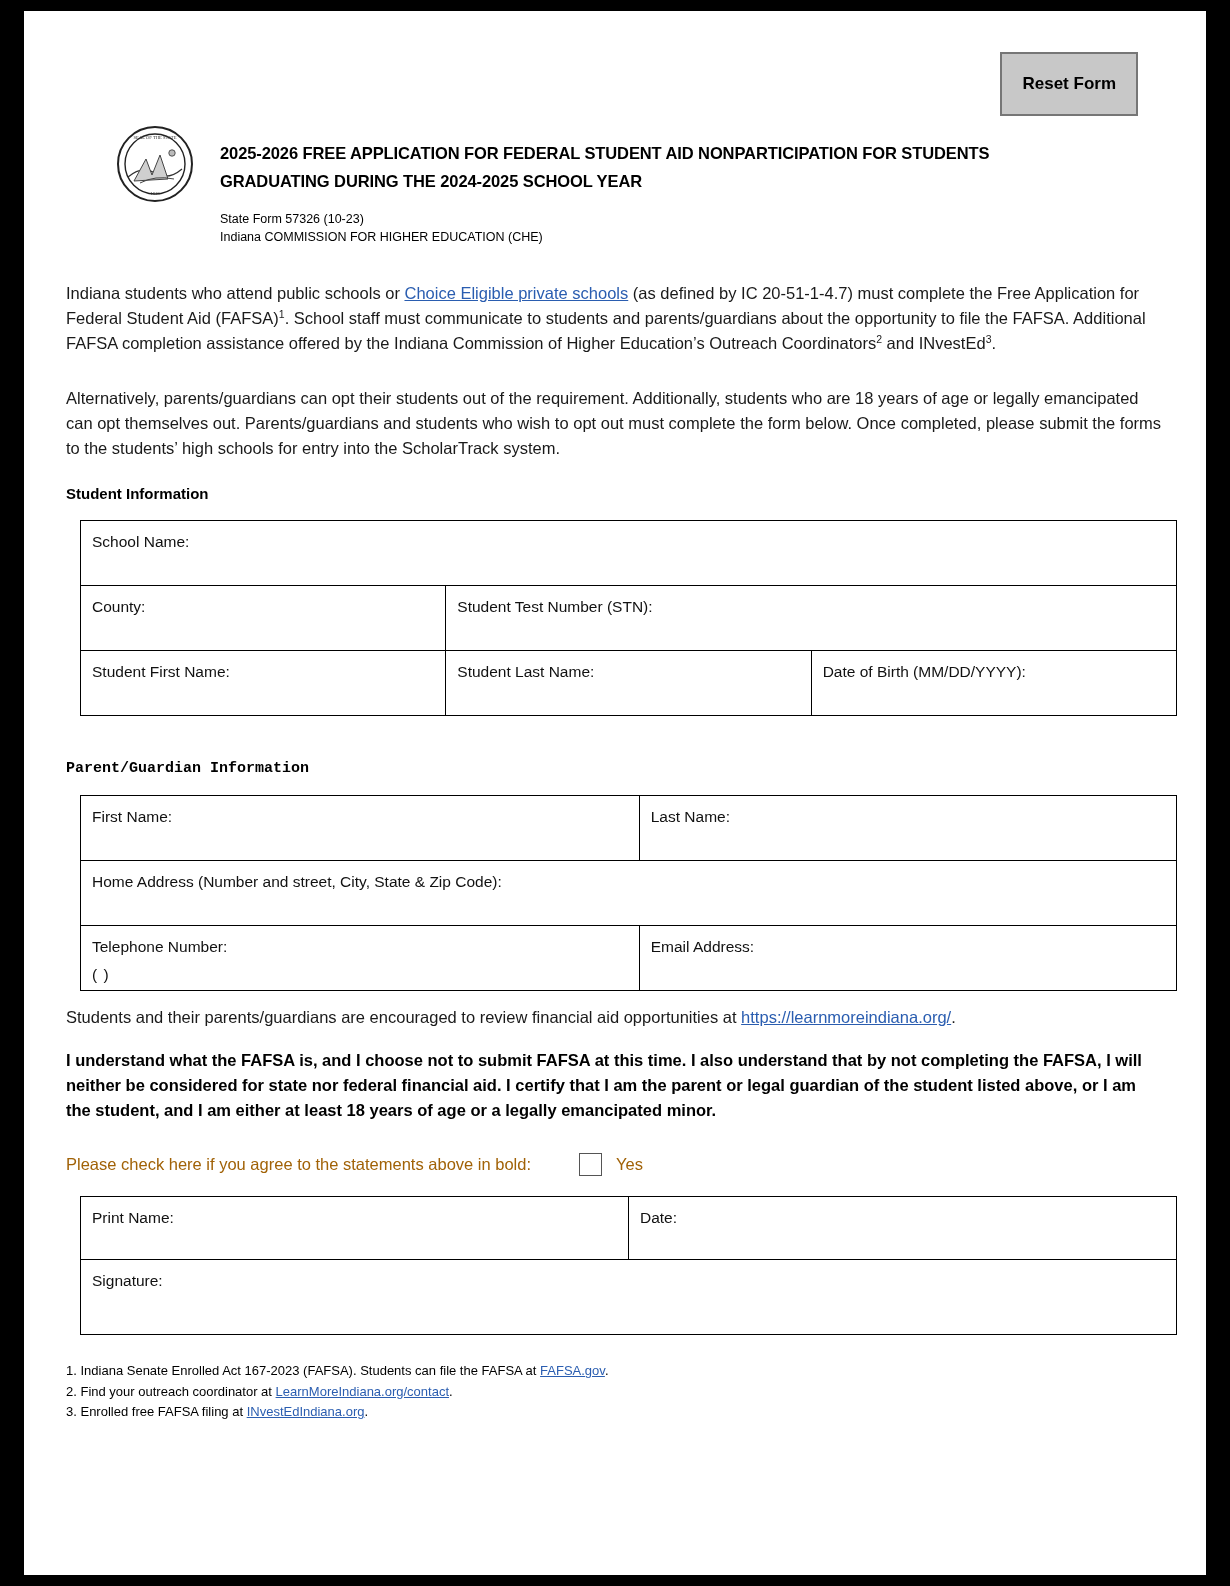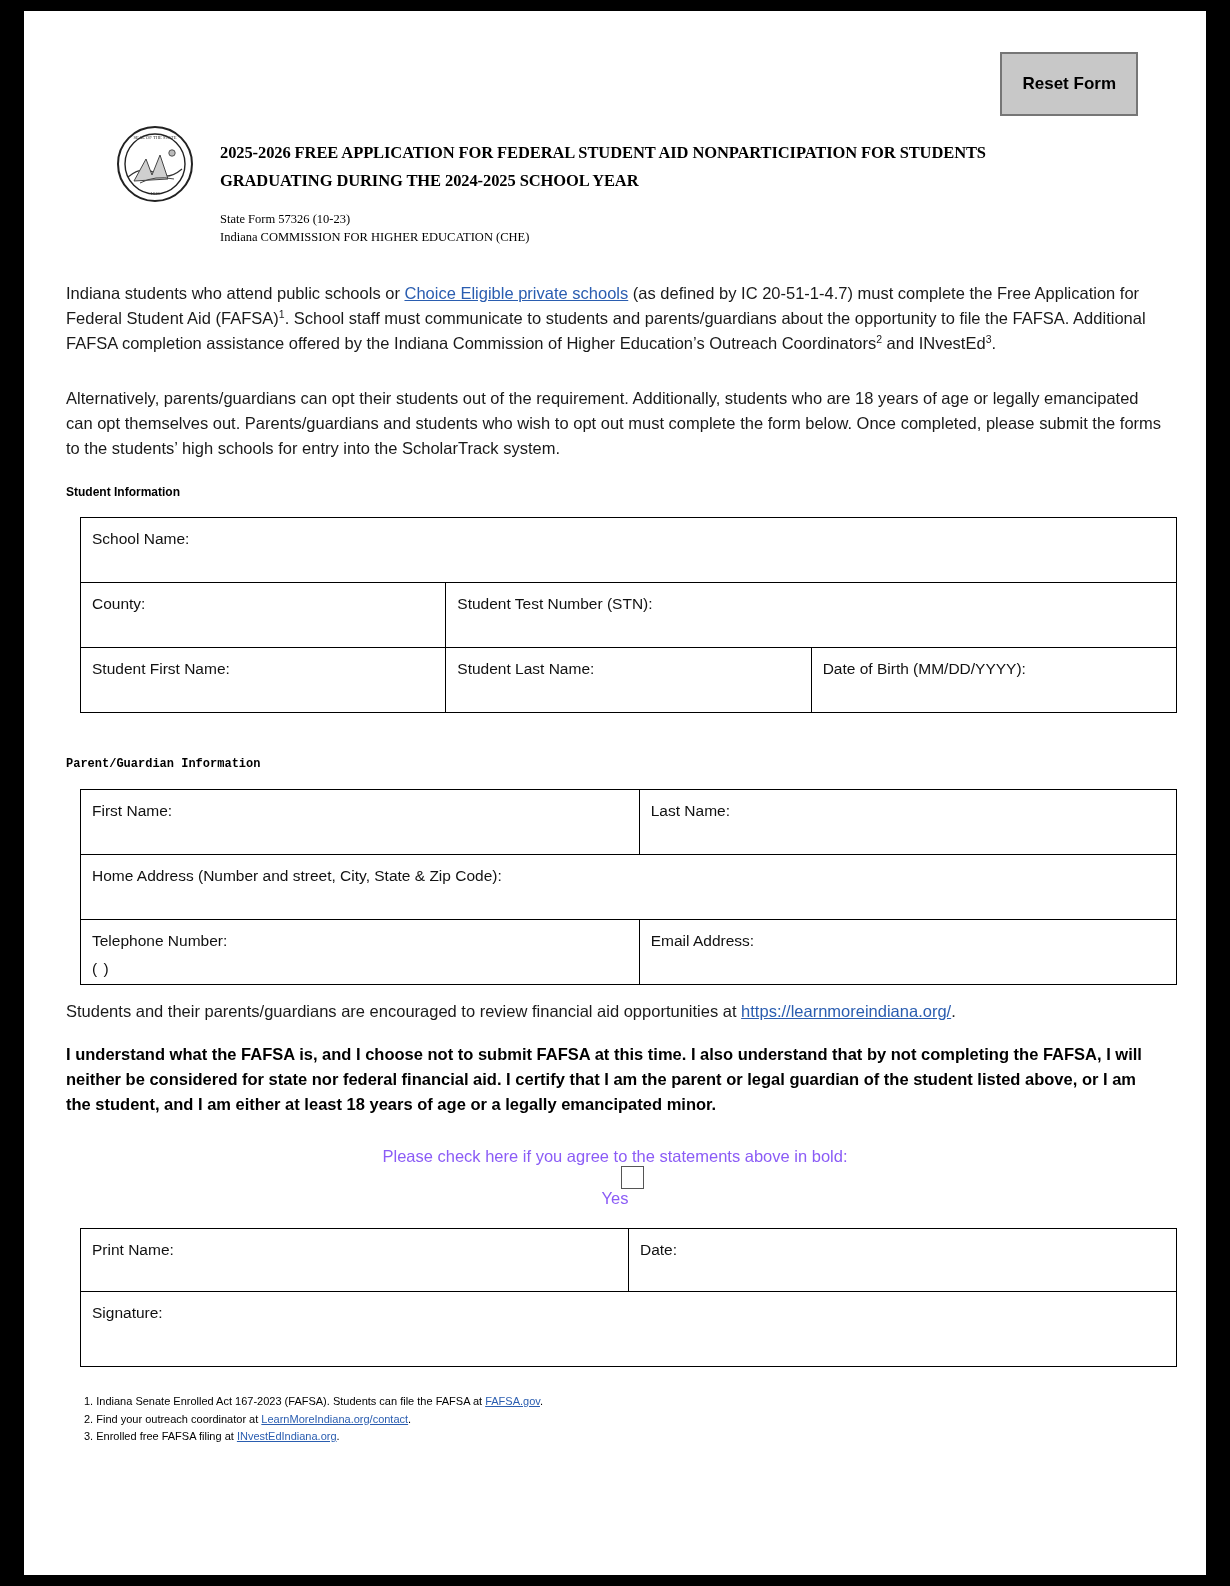--- a/index.html
+++ b/index.html
@@ -55,21 +55,21 @@
     padding-left: 50px;
   }
   .seal {
     width: 78px;
     height: 78px;
     flex: 0 0 78px;
     margin-top: 4px;
     margin-right: 26px;
   }
   .seal svg { display: block; }
-  .header-text { padding-top: 18px; font-family: Liberation Serif, serif; }
+  .header-text { padding-top: 18px; }
   .form-title {
     font-size: 16.5px;
     font-weight: bold;
     line-height: 1.72;
     color: #000;
     letter-spacing: -0.1px;
     max-width: 880px;
   }
   .form-sub {
     margin-top: 14px;
@@ -87,21 +87,21 @@
   }
   .body-text p { margin: 0 0 24px 0; }
   .body-text p.second { margin-top: 30px; }
   a.link {
     color: #2a5db0;
     text-decoration: underline;
   }
   sup { font-size: 10.5px; vertical-align: super; line-height: 0; }
 
   .section-head {
-    font-size: 12px;
+    font-size: 15px;
     font-weight: bold;
     color: #000;
     margin-top: 8px;
     margin-bottom: 18px;
   }
   .section-head.pg { margin-top: 44px; font-family: Liberation Mono, monospace; }
 
   
   table.form-table {
     border-collapse: collapse;
@@ -137,43 +137,41 @@
     font-size: 16.5px;
     font-weight: bold;
     line-height: 1.52;
     color: #000;
   }
   .checkline {
     margin-top: 30px;
     display: flex;
     align-items: center;
     font-size: 16.5px;
-    color: #8b5cf6;
-    flex-direction: column;
+    color: #a16207;
   }
   .checkbox {
     width: 21px;
     height: 21px;
     border: 1.6px solid #555;
     margin-left: 48px;
     margin-right: 14px;
     background: #fff;
     display: inline-block;
     cursor: pointer;
   }
 
   table.sign-table { margin-top: 20px; }
   table.sign-table td { height: 50px; }
   table.sign-table td.sig { height: 62px; }
 
   
   .footnotes {
     margin-top: 26px;
-    margin-left: 18px;
-    font-size: 11px;
+    font-size: 13px;
     line-height: 1.58;
     color: #000;
   }
   .footnotes a { color: #2a5db0; text-decoration: underline; }
 </style>
 </head>
 <body>
 
 <div class="page">
   <div class="inner">

